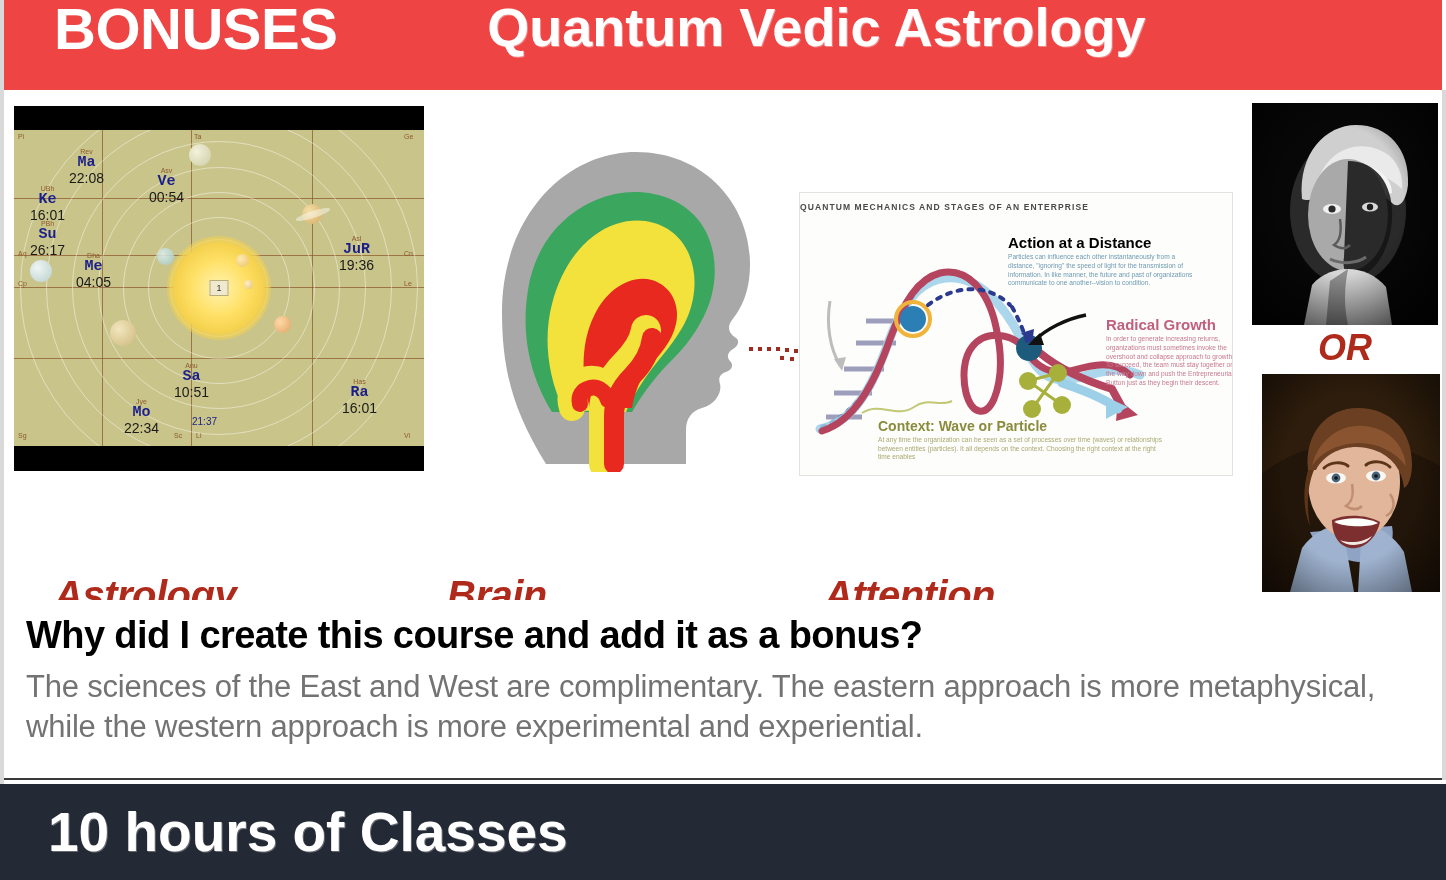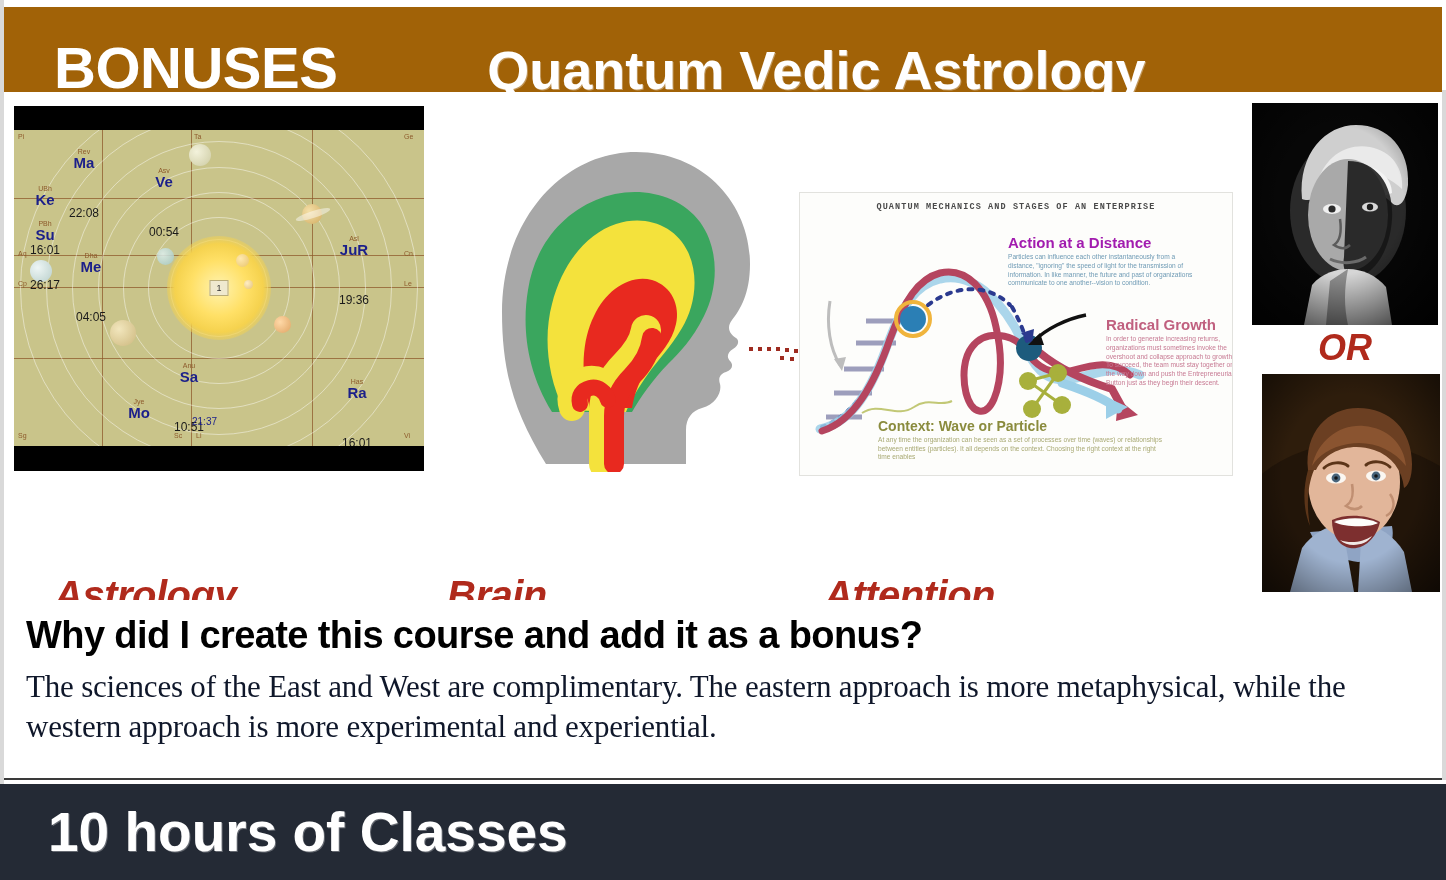--- a/index.html
+++ b/index.html
@@ -10,23 +10,23 @@
     -webkit-font-smoothing:antialiased;
   }
   .page{
     position:relative;width:1446px;height:880px;
     background:#ffffff;
     box-sizing:border-box;
   }
 
   
   .header{
-    position:absolute;left:4px;top:7px;width:1438px;height:90px;
-    background:#a16207;
-    display:flex;align-items:flex-end;
+    position:absolute;left:4px;top:0;width:1438px;height:90px;
+    background:#ef4444;
+    display:flex;align-items:flex-start;
   }
   .header .bonuses{
     color:#ffffff;font-size:58px;font-weight:bold;
     letter-spacing:-0.5px;margin-left:50px;
     line-height:1;white-space:nowrap;
   }
   .header .course-title{
     color:#ffffff;font-size:54px;font-weight:bold;
     margin-left:150px;line-height:1;white-space:nowrap;
     text-shadow:1px 1px 0 rgba(255,255,255,0.35);
@@ -66,49 +66,49 @@
     position:absolute;left:50%;top:50%;transform:translate(-50%,-50%);
     width:104px;height:104px;border-radius:50%;
     background:radial-gradient(circle,#fff3b0 0%,#ffe066 38%,#f5d24e 60%,rgba(230,200,90,0) 78%);
   }
   .house-num{
     position:absolute;left:50%;top:50%;transform:translate(-50%,-50%);
     background:# efe9cf;background:#efe9cf;color:#333;font-size:9px;
     padding:2px 6px;border:1px solid #b9ac7a;
   }
   .planet{position:absolute;text-align:center;line-height:1.05;}
-  .planet .abbr{color:#1b1f8a;font-weight:bold;font-size:15px;font-family:Liberation Sans, sans-serif;}
-  .planet .deg{color:#1a1a1a;font-size:12px;margin-top:36px;}
+  .planet .abbr{color:#1b1f8a;font-weight:bold;font-size:15px;font-family:Liberation Mono, monospace;}
+  .planet .deg{color:#1a1a1a;font-size:14px;}
   .planet .nak{color:#8d5a2b;font-size:7px;}
   .sign-lbl{position:absolute;color:#8d5a2b;font-size:7px;}
   .dot-planet{position:absolute;border-radius:50%;}
 
   
   .brain-wrap{
     position:absolute;left:450px;top:20px;width:330px;height:360px;
   }
   .dots-link{
     position:absolute;left:745px;top:245px;width:60px;height:30px;
   }
 
   
   .quantum{
     position:absolute;left:795px;top:100px;width:432px;height:282px;
     background:#fdfdfb;border:1px solid #e2e2de;overflow:hidden;
   }
   .q-title{
-    position:absolute;top:9px;left:0;width:100%;text-align:center;
-    font-size:8.5px;letter-spacing:1.1px;color:#4a4a4a;font-weight:600;font-family:Liberation Mono, monospace;
+    position:absolute;top:9px;left:0;width:100%;
+    font-size:8.5px;letter-spacing:1.1px;color:#4a4a4a;font-weight:600;
   }
   .q-block{position:absolute;}
   .q-h{font-weight:bold;margin:0 0 2px 0;line-height:1.05;}
   .q-b{font-size:6.6px;line-height:1.35;margin:0;}
   .q-quanta .q-h{font-size:15px;color:#c8b0ae;}
   .q-quanta .q-b{color:#b08b8b;}
-  .q-action .q-h{font-size:15px;color:#a21caf;}
+  .q-action .q-h{font-size:15px;color:#000000;}
   .q-action .q-b{color:#6f9bb5;}
   .q-radical .q-h{font-size:15px;color:#c0607f;}
   .q-radical .q-b{color:#c77a93;}
   .q-context .q-h{font-size:14px;color:#8a8b3d;}
   .q-context .q-b{color:#a9aa74;}
 
   
   .caption{
     position:absolute;color:#b02a1c;font-weight:bold;font-style:italic;
     font-size:40px;line-height:1.08;white-space:pre-line;
@@ -135,23 +135,22 @@
   
   .copy{
     position:absolute;left:4px;top:600px;width:1438px;height:180px;
     background:#ffffff;box-sizing:border-box;padding:14px 22px 0 22px;
   }
   .copy h2{
     margin:0 0 10px 0;font-size:38px;font-weight:bold;color:#000;
     letter-spacing:-0.6px;line-height:1.12;
   }
   .copy p{
-    margin:0;font-size:31px;color:#0f172a;line-height:1.3;
+    margin:0;font-size:31px;color:#737373;line-height:1.3;
     letter-spacing:-0.2px;
-    font-family:Liberation Serif, serif;
   }
 
   
   .footer{
     position:absolute;left:0;top:784px;width:1446px;height:96px;
     background:#242a35;display:flex;align-items:center;
   }
   .footer .hours{
     color:#ffffff;font-size:55px;font-weight:bold;margin-left:48px;
     line-height:1;white-space:nowrap;

